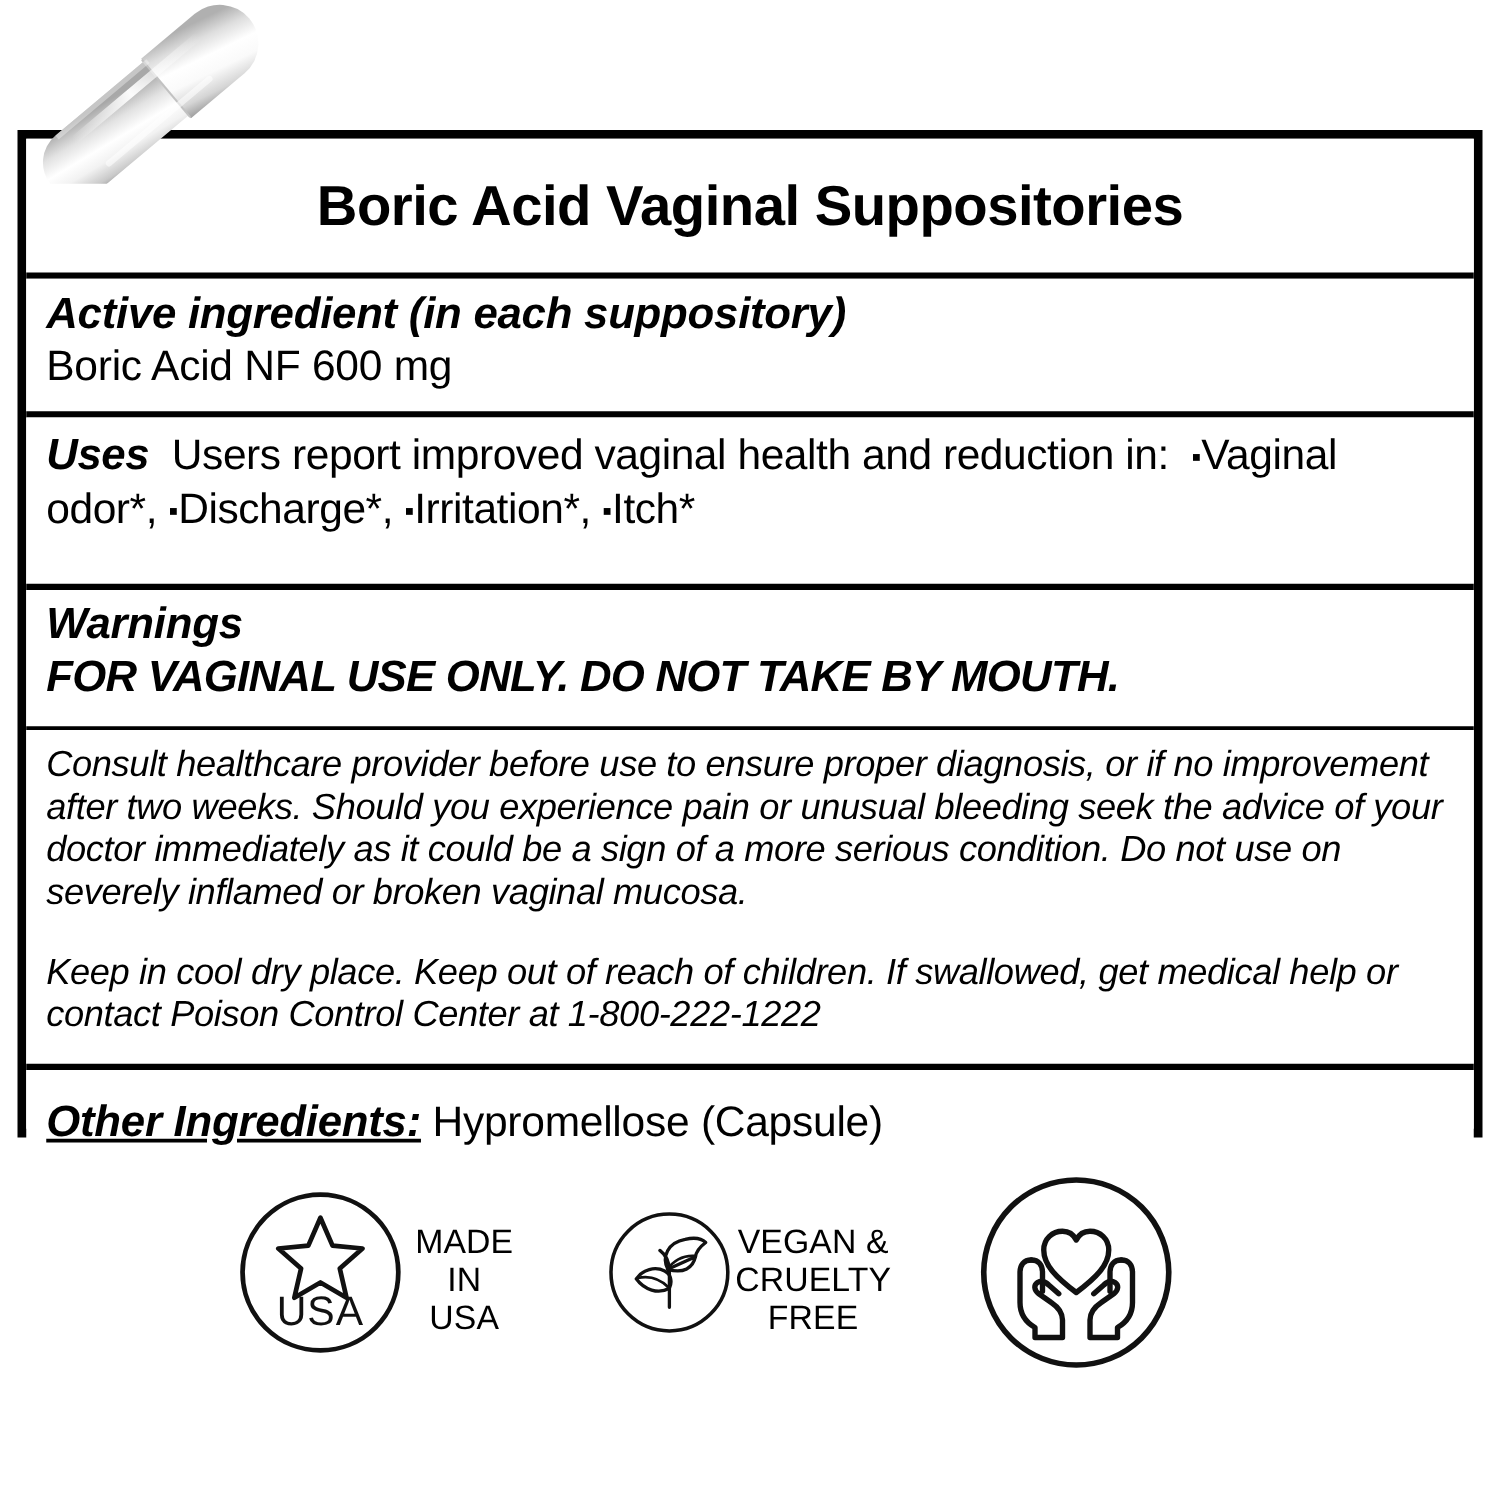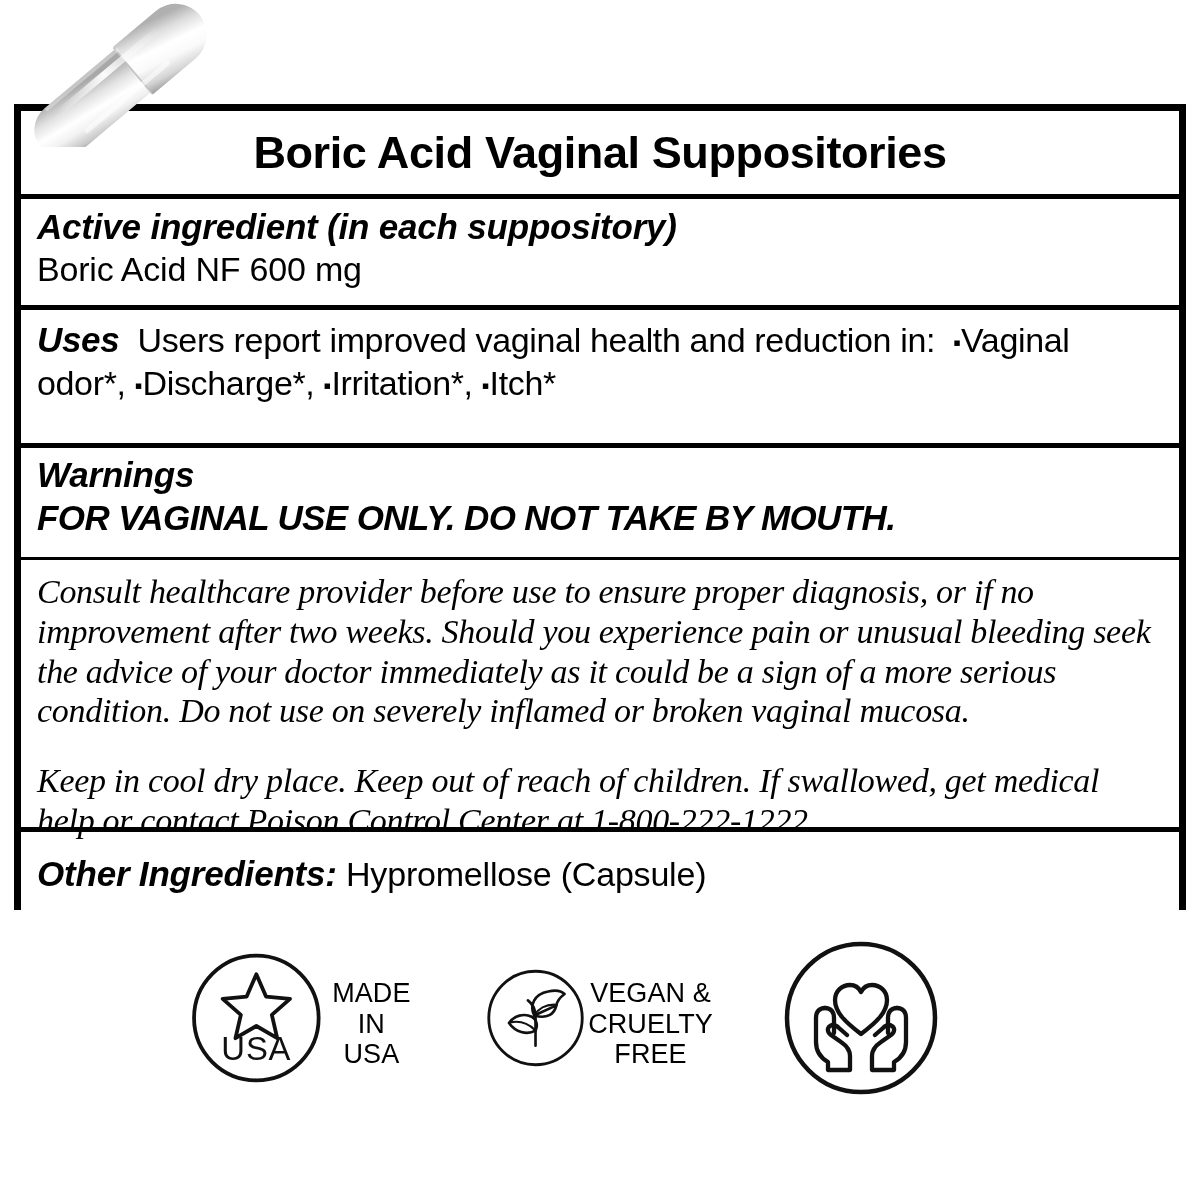--- a/index.html
+++ b/index.html
@@ -33,21 +33,21 @@
     box-sizing: border-box;
     border-bottom: 5px solid #000;
     padding: 0 16px;
     background: #fff;
   }
   .fx-row.last { border-bottom: none; }
   .fx-row.thin { border-bottom-width: 3px; }
 
   
   #row-title {
-    height: 88px;
+    height: 112px;
     display: flex;
     align-items: center;
     justify-content: center;
     padding: 0 10px;
   }
   #product-title {
     font-weight: bold;
     font-size: 45px;
     line-height: 1.02;
     letter-spacing: -0.4px;
@@ -92,36 +92,35 @@
     line-height: 1.2;
     letter-spacing: -0.6px;
     white-space: nowrap;
     font-style: italic;
   }
 
   
   #row-body { height: 272px; padding-top: 12px; }
   .body-para {
     font-style: italic;
-    font-size: 34px;
+    font-size: 29px;
     line-height: 1.17;
     letter-spacing: -0.3px;
     margin: 0;
-    font-family: Liberation Serif, serif;
   }
   #body-para-2 { margin-top: 30px; }
 
   
   #row-other { height: 84px; display: flex; align-items: center; }
   #other-line {
     font-size: 34px;
     line-height: 1.2;
     letter-spacing: -0.2px;
   }
-  #other-line .lbl { font-style: italic; font-weight: bold; font-size: 35px; }
+  #other-line .lbl { font-style: italic; font-weight: bold; font-size: 35px; text-decoration: underline; }
 
   
   #capsule-wrap {
     position: absolute;
     left: 24px;
     top: 2px;
     width: 210px;
     height: 145px;
     z-index: 5;
     pointer-events: none;

